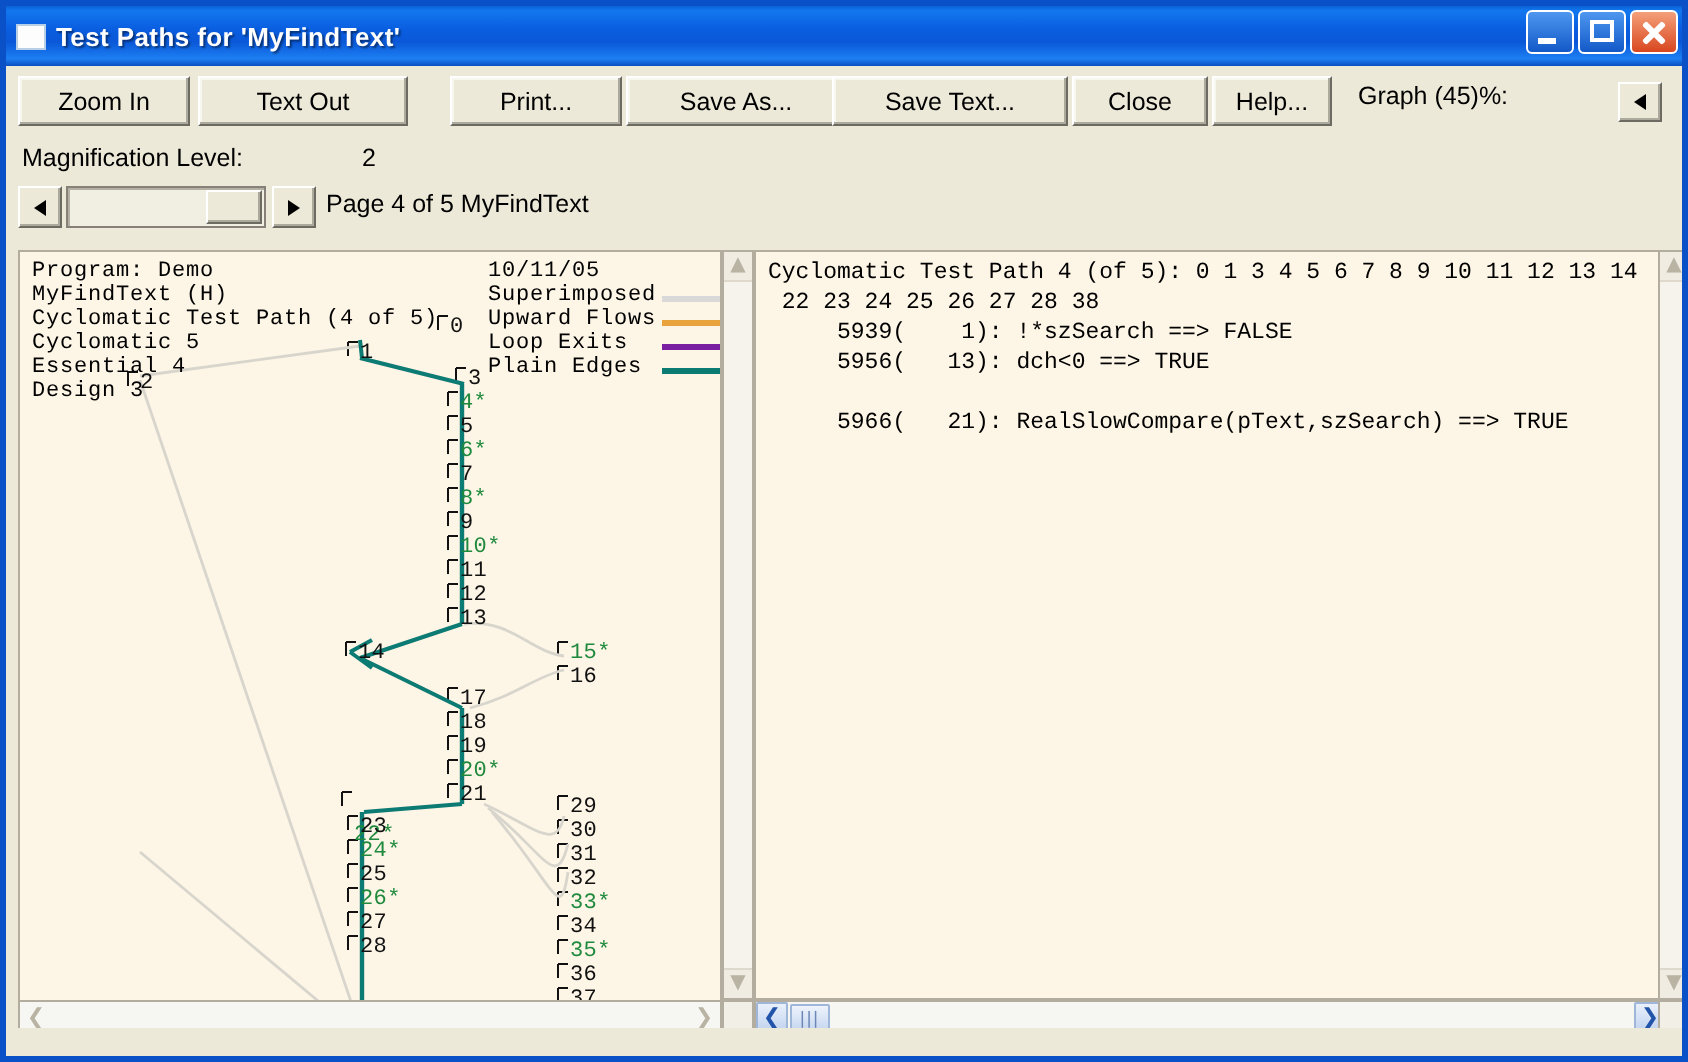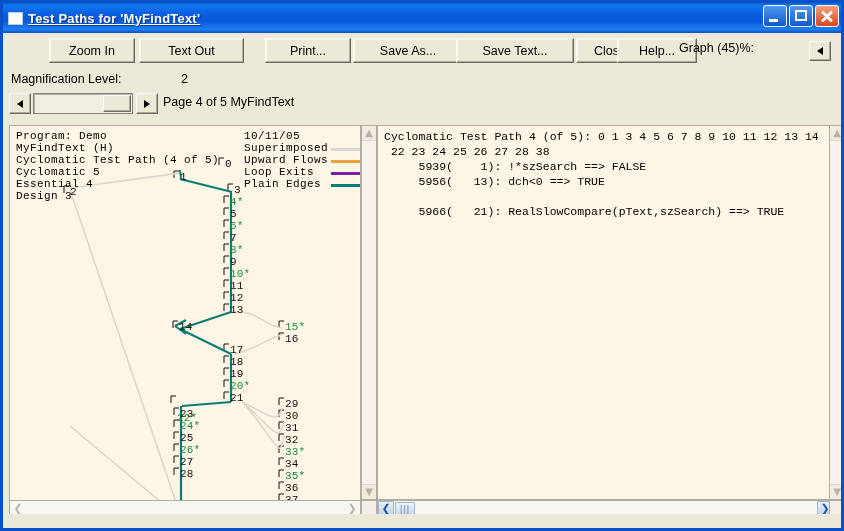--- a/index.html
+++ b/index.html
@@ -25,21 +25,21 @@
   }
   .tb-icon{
     width:15px;height:13px;margin-left:5px;margin-right:5px;
     background:#fdfdfd;border:1px solid #b8cfe8;box-sizing:border-box;
     flex:0 0 auto;
   }
   .tb-title{
     color:#ffffff;font-size:13px;font-weight:bold;
     font-family:"Liberation Sans", sans-serif;
     text-shadow:1px 1px 1px rgba(0,0,0,.45);
-    white-space:nowrap;letter-spacing:.2px;text-decoration:underline;
+    white-space:nowrap;letter-spacing:.2px;
   }
   .tb-btns{position:absolute;right:2px;top:2px;display:flex;gap:2px;}
   .tb-btn{
     width:24px;height:22px;border:1px solid #ffffff;border-radius:3px;
     box-sizing:border-box;position:relative;
     background:linear-gradient(to bottom,#4e97ef,#1259c8);
   }
   .tb-btn.close{background:linear-gradient(to bottom,#f4a07a,#d8471f);}
   .tb-btn .g{position:absolute;left:0;top:0;right:0;bottom:0;}
   .min-g::after{content:"";position:absolute;left:5px;bottom:4px;width:9px;height:3px;background:#fff;}
@@ -58,21 +58,21 @@
   }
   .tbtn{
     position:absolute;top:5px;height:25px;
     background:#ece9d8;
     border:1px solid #ffffff;
     border-right-color:#6d6a62;border-bottom-color:#6d6a62;
     box-shadow:inset -1px -1px 0 #acaa9d, inset 1px 1px 0 #f7f6ef;
     font-size:12.5px;color:#000;
     font-family:"Liberation Sans", sans-serif;
     display:flex;align-items:center;justify-content:center;
-    box-sizing:border-box;cursor:default;margin-left:40px;
+    box-sizing:border-box;cursor:default;
   }
   .graph-pct{
     position:absolute;top:38px;left:676px;font-size:12.5px;color:#000;
     font-family:"Liberation Sans", sans-serif;white-space:nowrap;
   }
   .spin-btn{
     position:absolute;top:38px;left:806px;width:22px;height:20px;
     background:#ece9d8;border:1px solid #fff;
     border-right-color:#6d6a62;border-bottom-color:#6d6a62;
     box-shadow:inset -1px -1px 0 #acaa9d;
@@ -218,21 +218,21 @@
     </div>
   </div>
 
   <div class="toolbar">
     <div class="tbtn" id="btn0" style="left: 6px; width: 86px;">Zoom In</div>
     <div class="tbtn" id="btn1" style="left: 96px; width: 105px;">Text Out</div>
     <div class="tbtn" id="btn2" style="left: 222px; width: 86px;">Print...</div>
     <div class="tbtn" id="btn3" style="left: 310px; width: 110px;">Save As...</div>
     <div class="tbtn" id="btn4" style="left: 413px; width: 118px;">Save Text...</div>
     <div class="tbtn" id="btn5" style="left: 533px; width: 68px;">Close</div>
-    <div class="tbtn" id="btn6" style="left: 574px; width: 80px;">Help...</div>
+    <div class="tbtn" id="btn6" style="left: 603px; width: 60px;">Help...</div>
   </div>
   <div class="graph-pct">Graph (45)%:</div>
   <div class="spin-btn">
     <span class="tri-left"></span>
   </div>
 
   <div class="magrow">
     <div class="mag-label">Magnification Level:</div>
     <div class="mag-value">2</div>
   </div>

